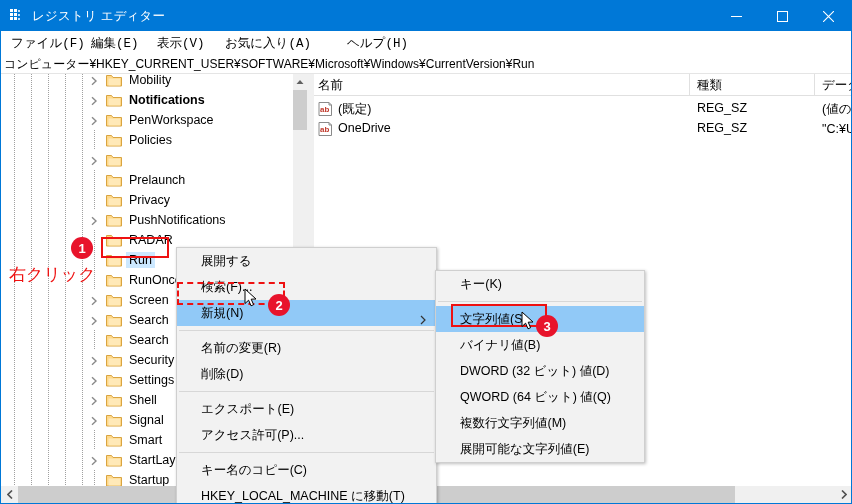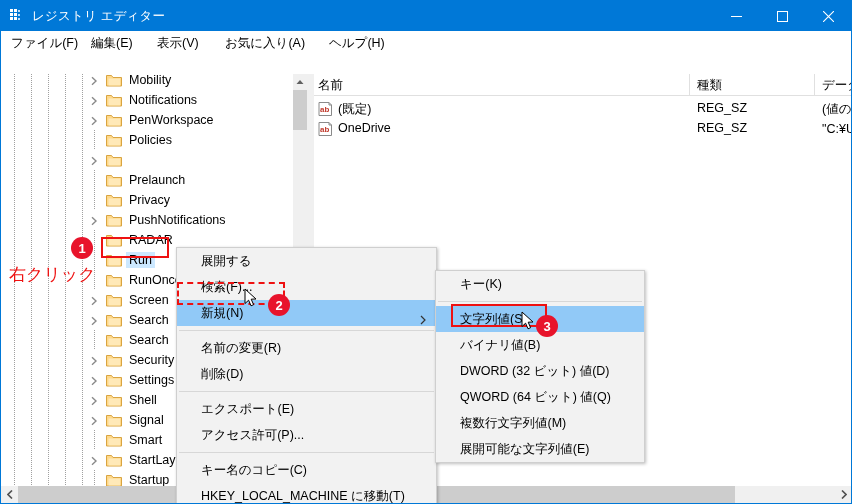--- a/index.html
+++ b/index.html
@@ -38,20 +38,21 @@
     color:#ffffff;
   }
   .winbtn svg{display:block;}
   #btn-min{right:92px;}
   #btn-max{right:46px;}
   #btn-close{right:0px;}
   
   .menubar{
     position:absolute;left:0;top:30px;width:850px;height:22px;
     background:#ffffff;
+    font-family:Liberation Mono, monospace;
   }
   .menuitem{
     position:absolute;top:3px;
     font-size:12.5px;color:#000000;white-space:nowrap;padding:1px 4px;
   }
   
   .addressbar{
     position:absolute;left:0;top:52px;width:850px;height:20px;
     background:#ffffff;border-bottom:1px solid #e5e5e5;
   }
@@ -222,44 +223,47 @@
           <path d="M0 0 L11 11 M11 0 L0 11" stroke="#ffffff" stroke-width="1.1" fill="none"></path>
         </svg>
     </div>
   </div>
 
   <div class="menubar">
     <div class="menuitem" style="left:6px">ファイル(F)</div>
     <div class="menuitem" style="left:86px">編集(E)</div>
     <div class="menuitem" style="left:152px">表示(V)</div>
     <div class="menuitem" style="left:220px">お気に入り(A)</div>
-    <div class="menuitem" style="left:324px">ヘルプ(H)</div>
-  </div>
-
+    <div class="menuitem" style="left:342px">ヘルプ(H)</div>
+  </div>
+
+  <div class="addressbar">
+    <div class="address-text">コンピューター¥HKEY_CURRENT_USER¥SOFTWARE¥Microsoft¥Windows¥CurrentVersion¥Run</div>
+  </div>
 
   <div class="tree-pane">
     <div class="tree-rows" id="tree-rows">
         <div class="tree-row" style="position: absolute; left: 0px; top: -4px; width: 292px;">
           <div class="guides">
             <div class="vdots" style="left: 13px;"></div>
             <div class="vdots" style="left: 30px;"></div>
             <div class="vdots" style="left: 47px;"></div>
             <div class="vdots" style="left: 64px;"></div>
             <div class="vdots" style="left: 81px;"></div>
           </div>
           <div class="chev"><svg width="10" height="10" viewBox="0 0 10 10">
               <path d="M3 1.2 L7 5 L3 8.8" fill="none" stroke="#8a8a8a" stroke-width="1.4"></path>
             </svg></div>
           <div class="folder"><svg width="16" height="14" viewBox="0 0 16 14">
               <path d="M0.5 2.5 H5.5 L7 4.5 H15.5 V13 H0.5 Z" fill="#ffd98a" stroke="#d9a441" stroke-width="1"></path>
               <path d="M2.5 5.5 H14 V12.5 H2.5 Z" fill="#ffe9b8" stroke="none"></path>
             </svg></div>
           <div class="tree-label">Mobility</div>
         </div>
-        <div class="tree-row" style="position: absolute; left: 0px; top: 16px; width: 292px;">
+        <div class="tree-row" style="position: absolute; left: 0px; top: 16px; width: 292px; font-weight: bold;">
           <div class="guides">
             <div class="vdots" style="left: 13px;"></div>
             <div class="vdots" style="left: 30px;"></div>
             <div class="vdots" style="left: 47px;"></div>
             <div class="vdots" style="left: 64px;"></div>
             <div class="vdots" style="left: 81px;"></div>
           </div>
           <div class="chev"><svg width="10" height="10" viewBox="0 0 10 10">
               <path d="M3 1.2 L7 5 L3 8.8" fill="none" stroke="#8a8a8a" stroke-width="1.4"></path>
             </svg></div>

